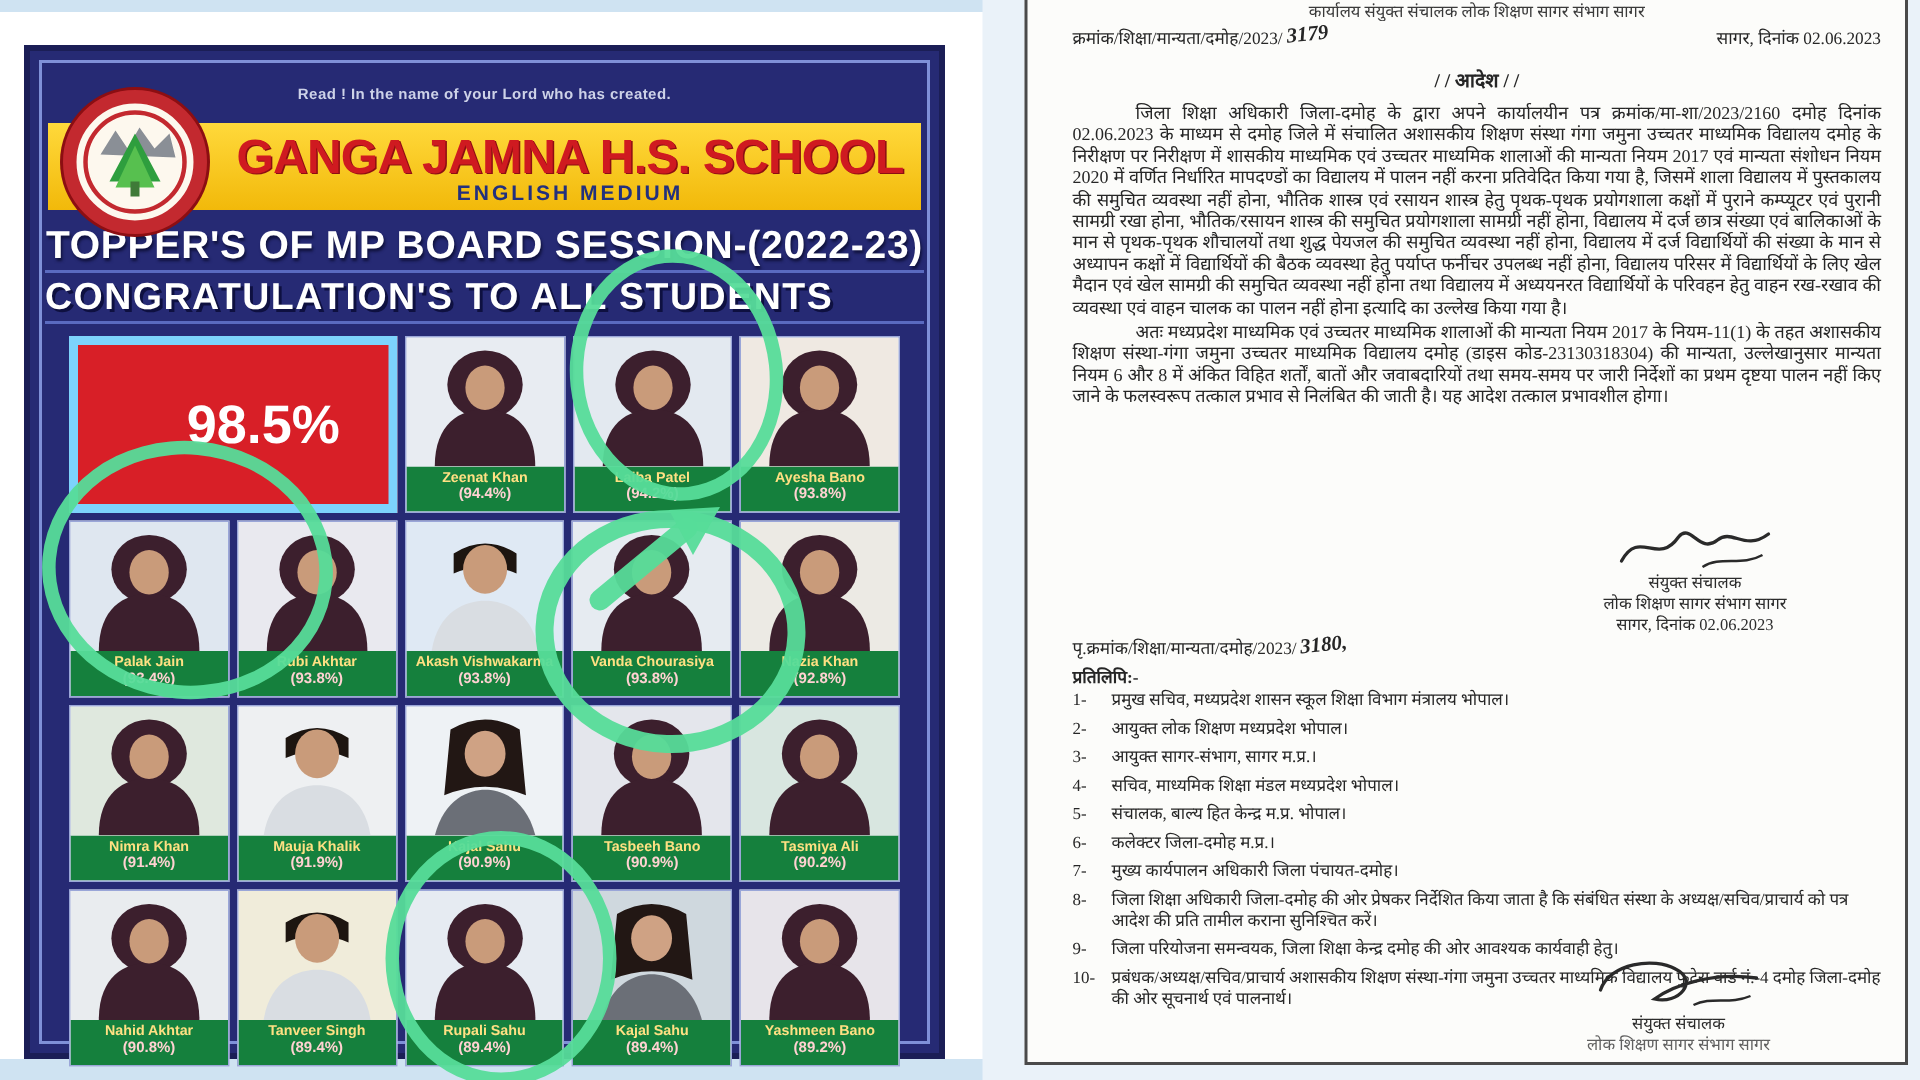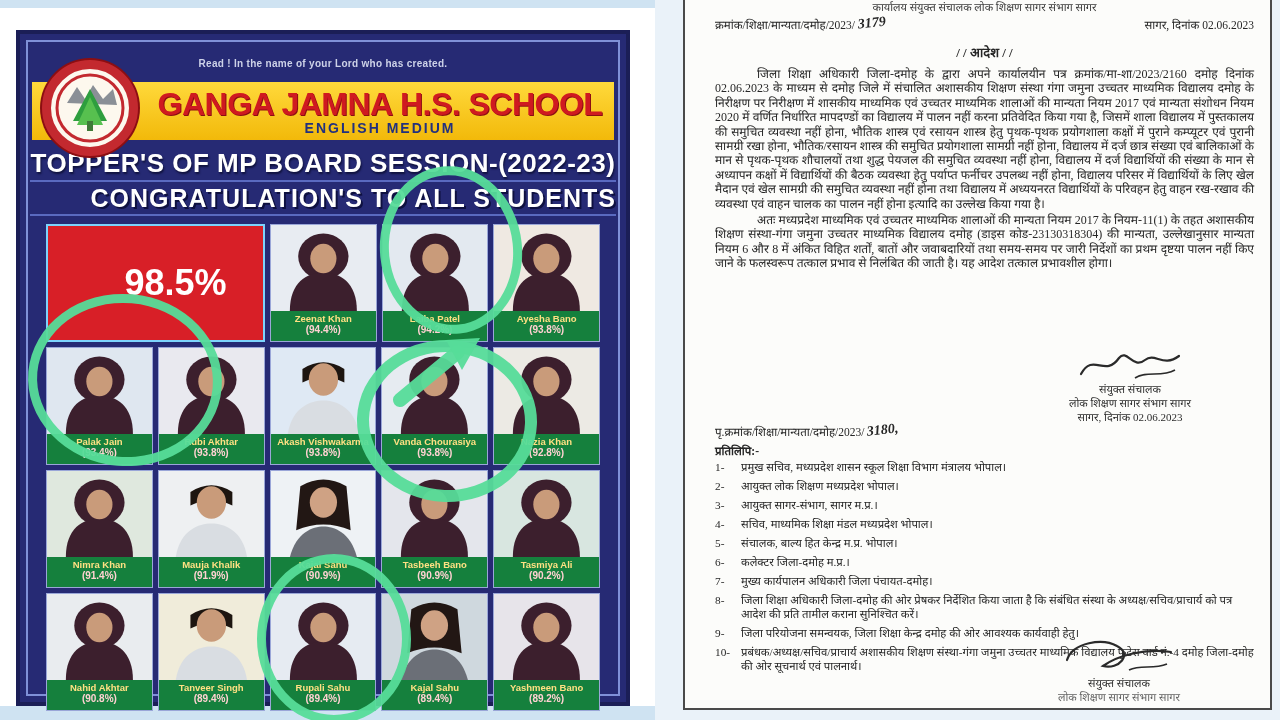--- a/index.html
+++ b/index.html
@@ -23,26 +23,26 @@
   .medium-line { position:absolute; top:76px; left:118px; right:4px; text-align:center;
     color:#22307e; font-size:14px; font-weight:bold; letter-spacing:2px; }
   .logo { position:absolute; top:16px; left:12px; width:96px; height:96px; border-radius:50%;
     background:#fdf8ee; border:9px solid #c3292f; box-shadow:0 0 0 2px #8c0e12; z-index:5;
     display:flex; align-items:center; justify-content:center; }
   .toppers-line { position:absolute; top:104px; left:0; right:0; text-align:center;
     color:#ffffff; font-size:26px; font-weight:bold; letter-spacing:.5px; white-space:nowrap;
     text-shadow:1px 2px 2px #10123d; }
   .congrats-band { position:absolute; top:136px; left:0; right:0; height:36px;
     border-top:2px solid #5a6ac0; border-bottom:2px solid #5a6ac0; display:flex;
-    align-items:center; justify-content:flex-end; }
+    align-items:center; justify-content:flex-start; }
   .congrats-line { color:#ffffff; font-size:25px; font-weight:bold; letter-spacing:1px;
     white-space:nowrap; text-shadow:2px 2px 0 #0e1040; }
   .grid { position:absolute; top:180px; left:16px; right:16px; }
   .grid-row { display:flex; gap:5px; margin-bottom:5px; }
-  .results-box { width:221px; height:118px; background:#d81f27; border:2px solid #7dd3fc;
+  .results-box { width:221px; height:118px; background:#d81f27; border:6px solid #7dd3fc;
     display:flex; flex-direction:column; align-items:center; justify-content:center;padding-left:40px; }
   .results-pct { color:#fff; font-size:36px; font-weight:bold; }
   .results-label { color:#fff; font-size:37px; font-weight:bold; letter-spacing:2px; }
   .card { width:108px; height:118px; background:#e9edf3; border:1px solid #9aa6d8;
     display:flex; flex-direction:column; overflow:hidden; }
   .photo { flex:1; position:relative; overflow:hidden; }
   .photo svg { width:100%; height:100%; display:block; }
   .nameplate { height:30px; background:#15803d; text-align:center; padding-top:2px; }
   .s-name { color:#ffe083; font-size:9.5px; font-weight:bold; line-height:11px;
     white-space:nowrap; overflow:hidden; }

